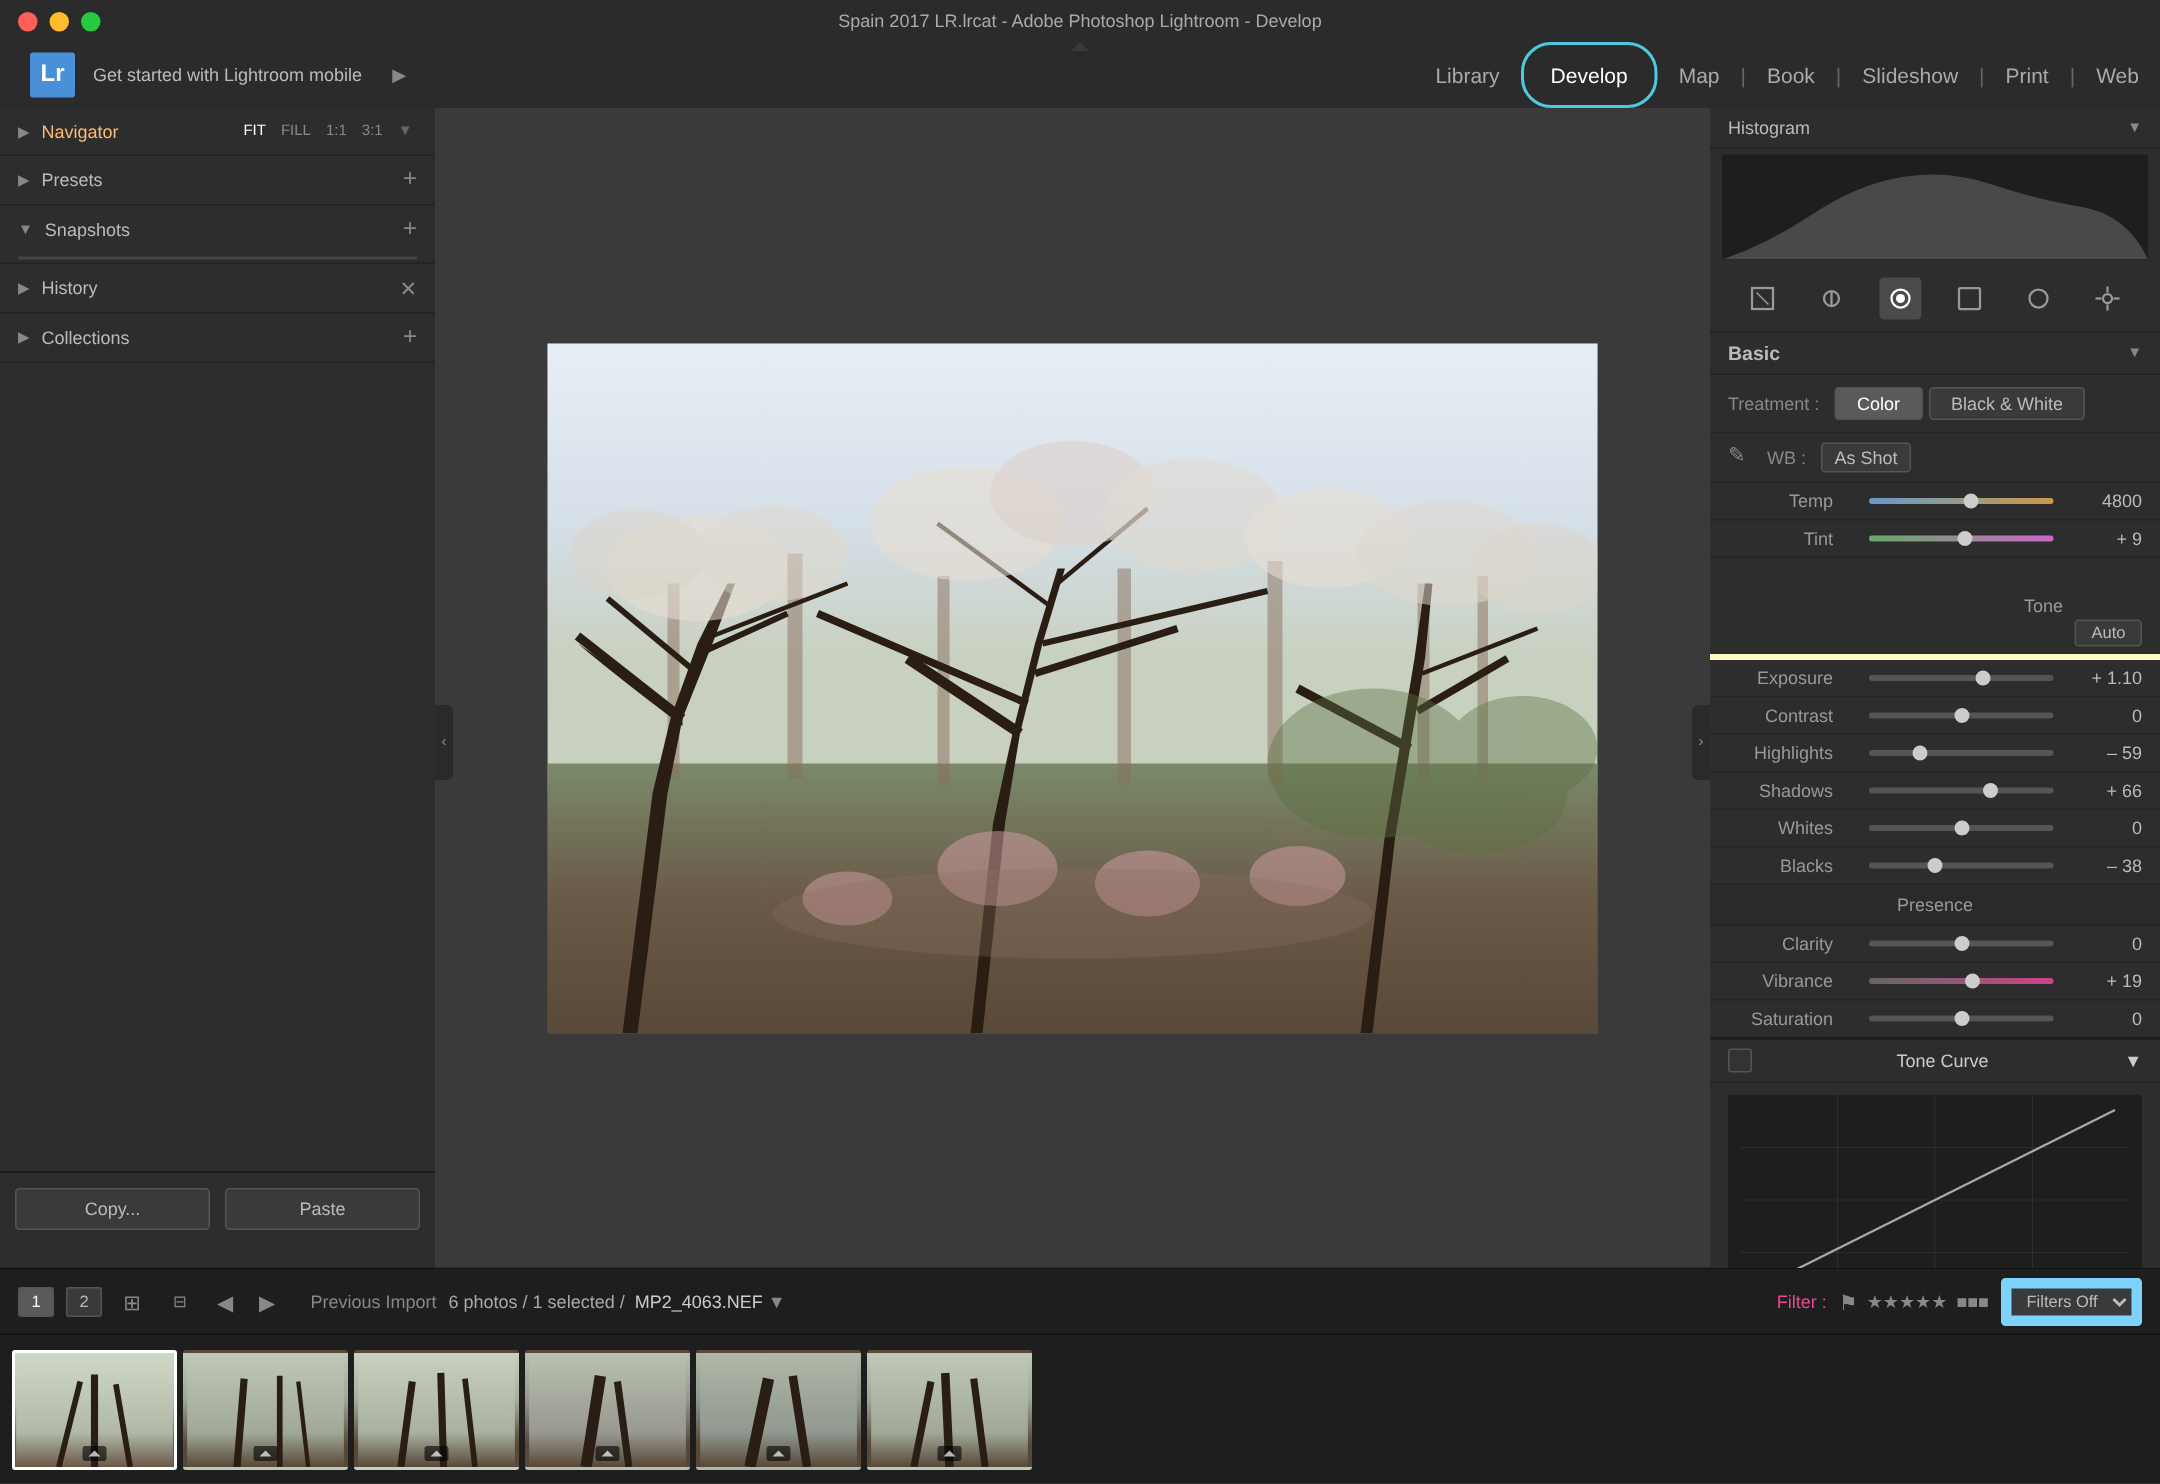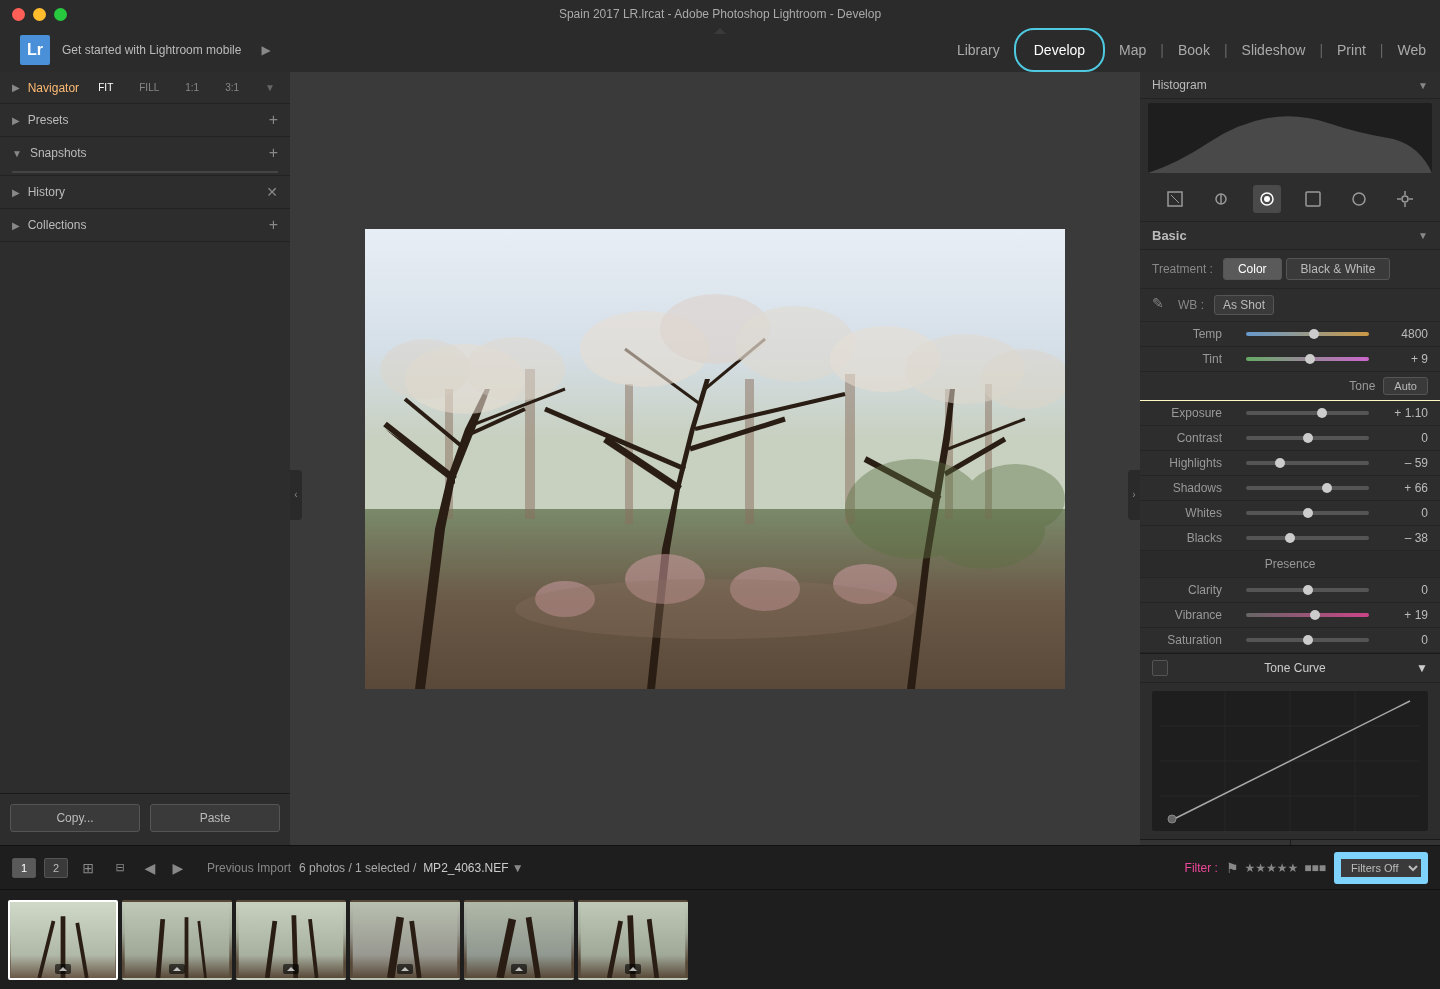--- a/index.html
+++ b/index.html
@@ -174,34 +174,34 @@
     .navigator-header {
       display: flex;
       align-items: center;
       padding: 6px 12px;
       height: 32px;
       background: #2d2d2d;
       border-bottom: 1px solid #222;
     }
     .nav-triangle { margin-right: 8px; font-size: 10px; color: #888; }
     .nav-label { font-size: 12px; color: #fdba74; font-weight: 500; flex: 1; }
-    .nav-zoom-btns { display: flex; gap: 20px; text-align: center; }
+    .nav-zoom-btns { display: flex; gap: 4px; text-align: center; }
     .zoom-btn {
       font-size: 10px;
       color: #888;
       cursor: pointer;
       padding: 1px 3px;
       border-radius: 2px;
     }
     .zoom-btn.active { color: #fff; }
 
     
     #left-panel-bottom {
       position: absolute;
-      bottom: 3px;
+      bottom: 15px;
       width: 100%;
       padding: 10px;
       display: flex;
       gap: 10px;
       background: #2d2d2d;
       border-top: 1px solid #1a1a1a;
     }
     .action-btn {
       flex: 1;
       padding: 6px 0;
@@ -396,32 +396,33 @@
       color: #bbb;
       font-size: 12px;
       flex-shrink: 0;
     }
 
     
     .tone-header-row {
       display: flex;
       align-items: center;
       padding: 5px 12px;
-      border-bottom: 1px solid #fef9c3;
+      border-bottom: 4px solid #fef9c3;
       justify-content: flex-end;
     }
     .tone-label { flex: 1; text-align: right; color: #999; font-size: 12px; margin-right: 8px; }
     .tone-auto-btn {
       background: #3a3a3a;
       border: 1px solid #555;
       border-radius: 3px;
       padding: 2px 10px;
       color: #bbb;
       font-size: 11px;
       cursor: pointer;
+      margin-top: 36px;
     }
     .tone-spacer { flex: 1; }
 
     
     .subsection-label {
       padding: 6px 12px;
       color: #999;
       font-size: 12px;
       text-align: center;
       border-bottom: 1px solid #252525;

